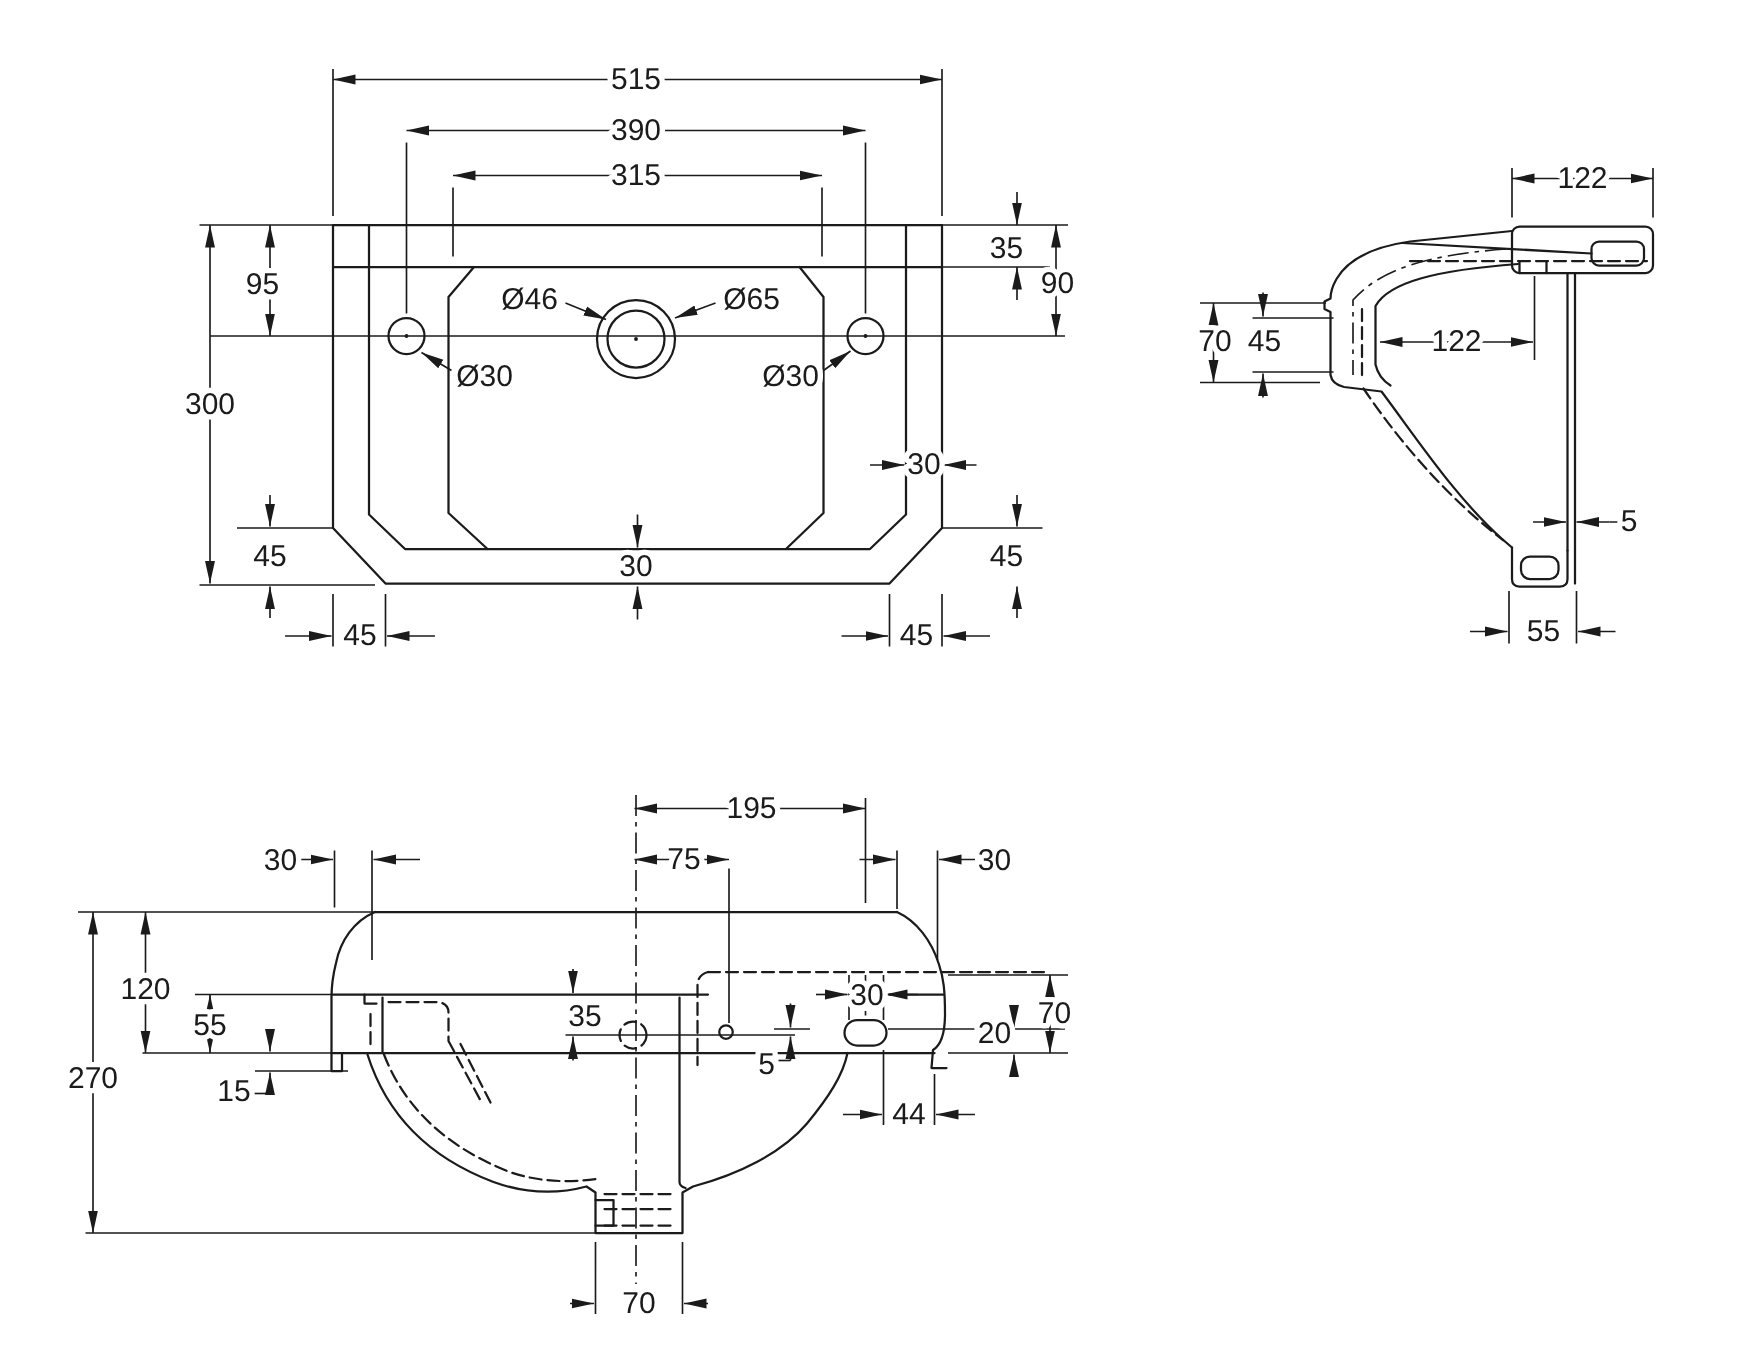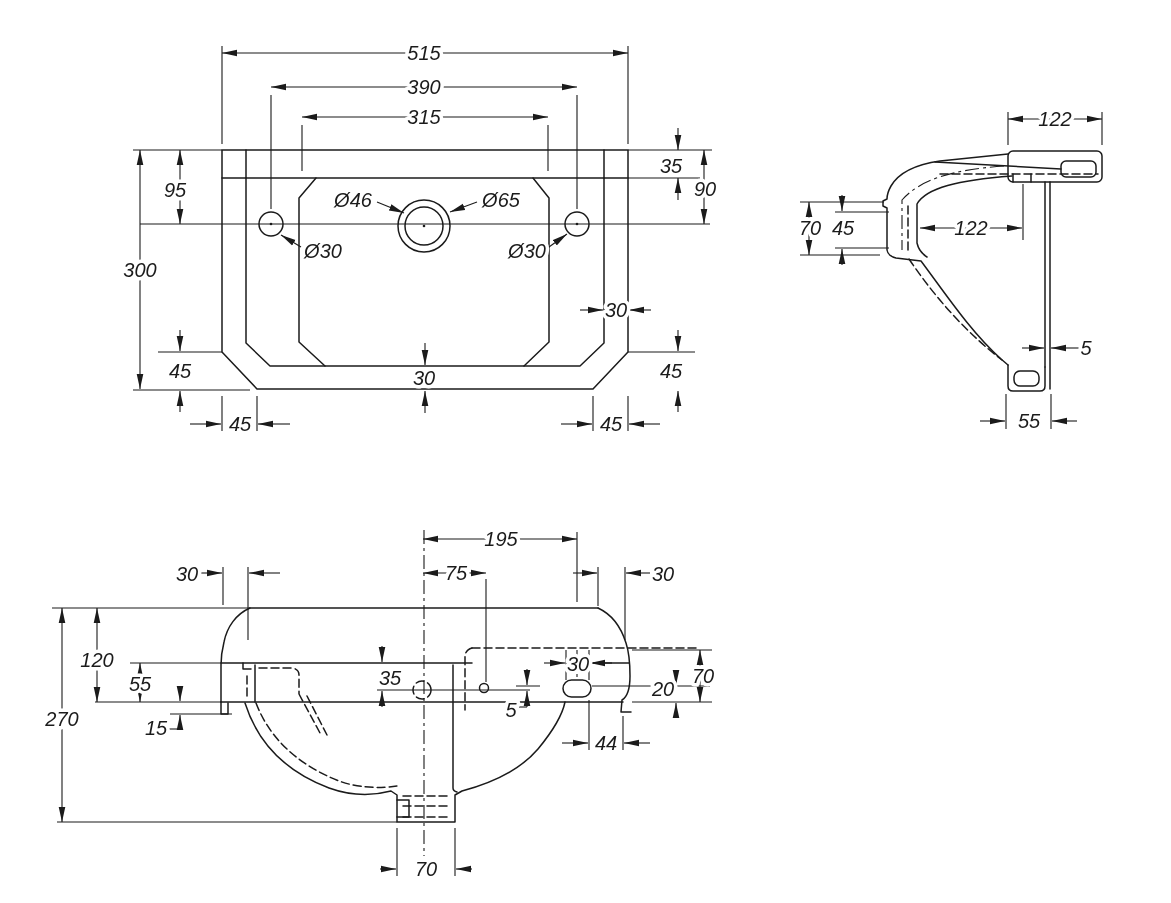--- a/index.html
+++ b/index.html
@@ -1,16 +1,16 @@
 <!DOCTYPE html>
 <html><head>
 <meta charset="utf-8">
 <style>
   html,body{margin:0;padding:0;background:#ffffff;}
-  .page{width:1171px;height:903px;background:#fff;position:relative;font-family:"Liberation Sans",sans-serif;font-style:italic;}
+  .page{width:1171px;height:903px;background:#fff;position:relative;font-family:"Liberation Sans",sans-serif;}
   svg{display:block;}
   .o{stroke:#1b1b1b;stroke-width:1.5;fill:none;stroke-linecap:round;stroke-linejoin:round;}
   .t{stroke:#1b1b1b;stroke-width:1.1;fill:none;stroke-linecap:butt;}
   .d{stroke-dasharray:8 4;}
   .dc{stroke-dasharray:14 4 3 4;}
   .txt{font-family:"Liberation Sans",sans-serif;font-size:20px;fill:#1b1b1b;
        text-anchor:middle;dominant-baseline:central;
        paint-order:stroke;stroke:#ffffff;stroke-width:7px;stroke-linejoin:round;}
   .ah{fill:#1b1b1b;stroke:none;}
 </style>

